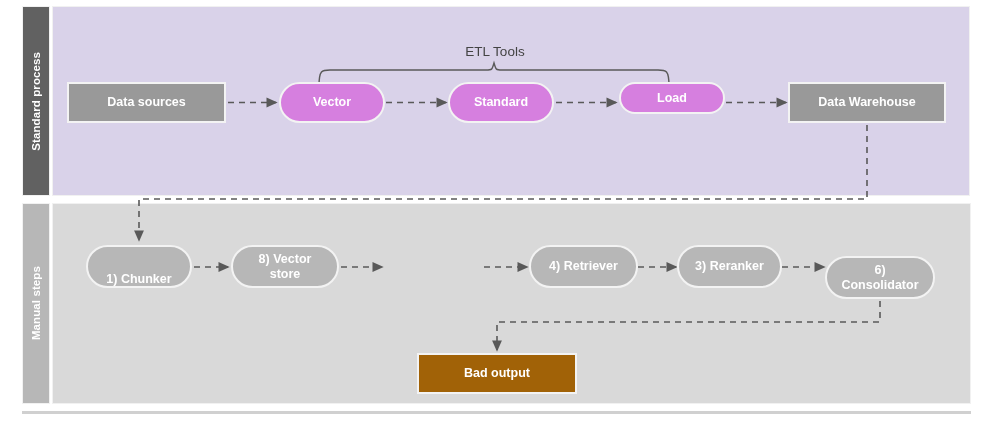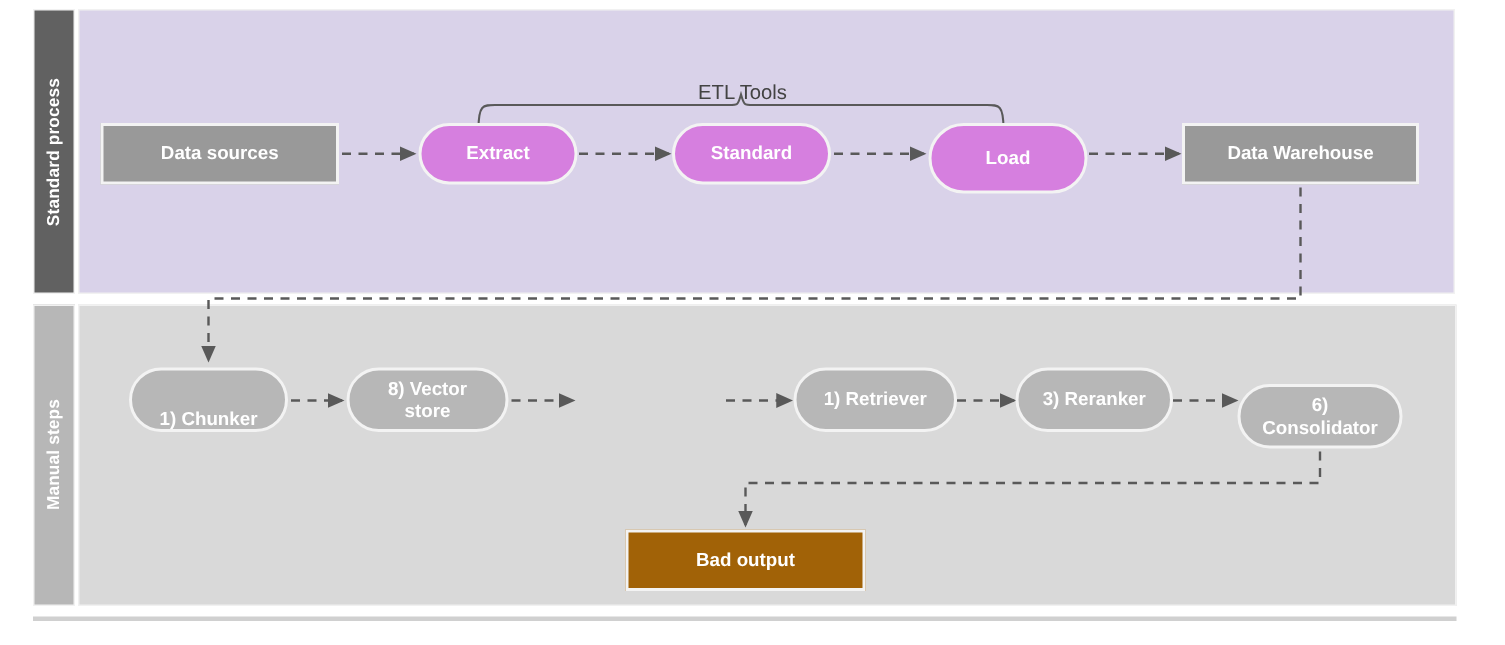--- a/index.html
+++ b/index.html
@@ -107,21 +107,20 @@
   
   #etl-label {
     position: absolute;
     left: 420px; top: 44px;
     width: 150px;
     text-align: center;
     color: #434343;
     font-size: 13.5px;
     font-weight: normal;
     z-index: 9;
-    margin-top: 10px;
   }
 </style>
 </head>
 <body>
 
 <div id="canvas">
 
   <div class="lane-header" id="lane-top-header">
     <span>Standard process</span>
   </div>
@@ -171,46 +170,46 @@
     <path d="M 880 290 L 880 322 L 497 322 L 497 350" fill="none" stroke="#595959" stroke-width="1.6" stroke-dasharray="6,5" marker-end="url(#arrow)"></path>
   </svg>
 
   <div id="etl-label">ETL Tools</div>
 
   <div class="node rect gray" style="left:67px; top:82px; width:159px; height:41px;">
     <span>Data sources</span>
   </div>
 
   <div class="node pill purple" style="left:279px; top:82px; width:106px; height:41px;">
-    <span>Extract</span>
+    <span>Vector</span>
   </div>
 
   <div class="node pill purple" style="left:448px; top:82px; width:106px; height:41px;">
     <span>Standard</span>
   </div>
 
-  <div class="node pill purple" style="left:619px; top:82px; width:106px; height:47px;">
+  <div class="node pill purple" style="left:619px; top:82px; width:106px; height:32px;">
     <span>Load</span>
   </div>
 
   <div class="node rect gray" style="left:788px; top:82px; width:158px; height:41px;">
     <span>Data Warehouse</span>
   </div>
 
   <div class="node pill lgray" style="left:86px; top:245px; width:106px; height:43px;align-items:flex-end;">
     <span>1) Chunker</span>
   </div>
 
   <div class="node pill lgray" style="left:231px; top:245px; width:108px; height:43px;">
     <span style="max-width:74px;">8) Vector store</span>
   </div>
 
 
   <div class="node pill lgray" style="left:529px; top:245px; width:109px; height:43px;">
-    <span>1) Retriever</span>
+    <span>4) Retriever</span>
   </div>
 
   <div class="node pill lgray" style="left:677px; top:245px; width:105px; height:43px;">
     <span>3) Reranker</span>
   </div>
 
   <div class="node pill lgray" style="left:825px; top:256px; width:110px; height:43px;">
     <span style="max-width:88px;">6) Consolidator</span>
   </div>
 

